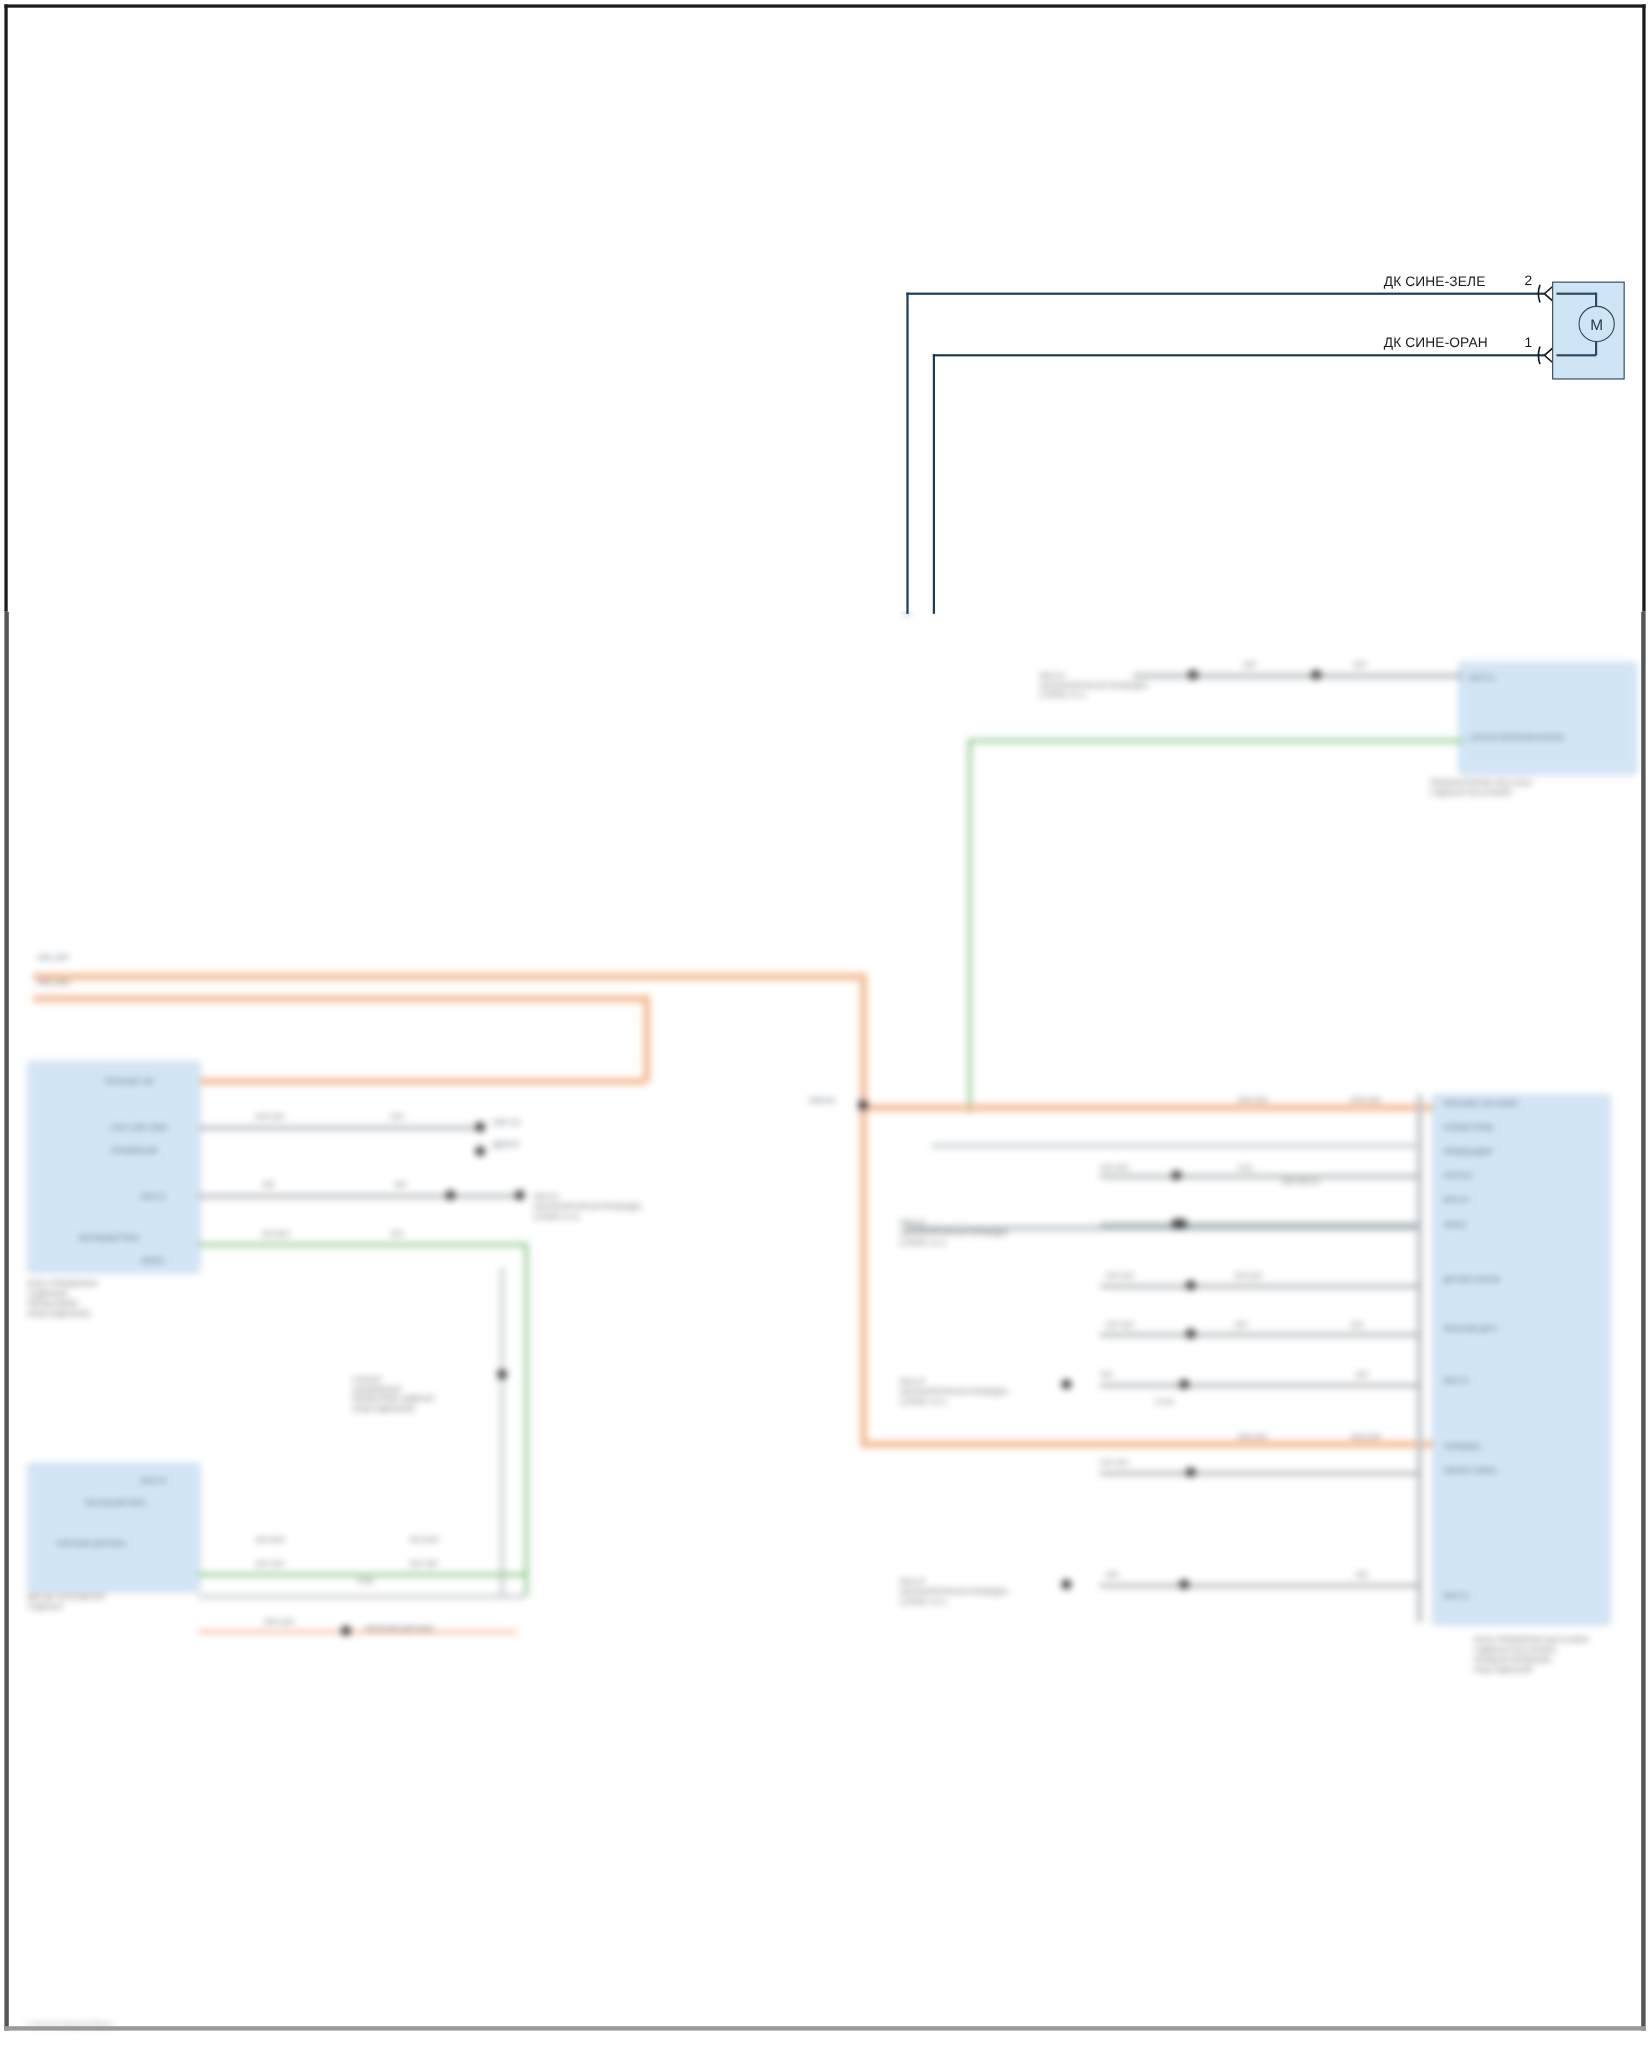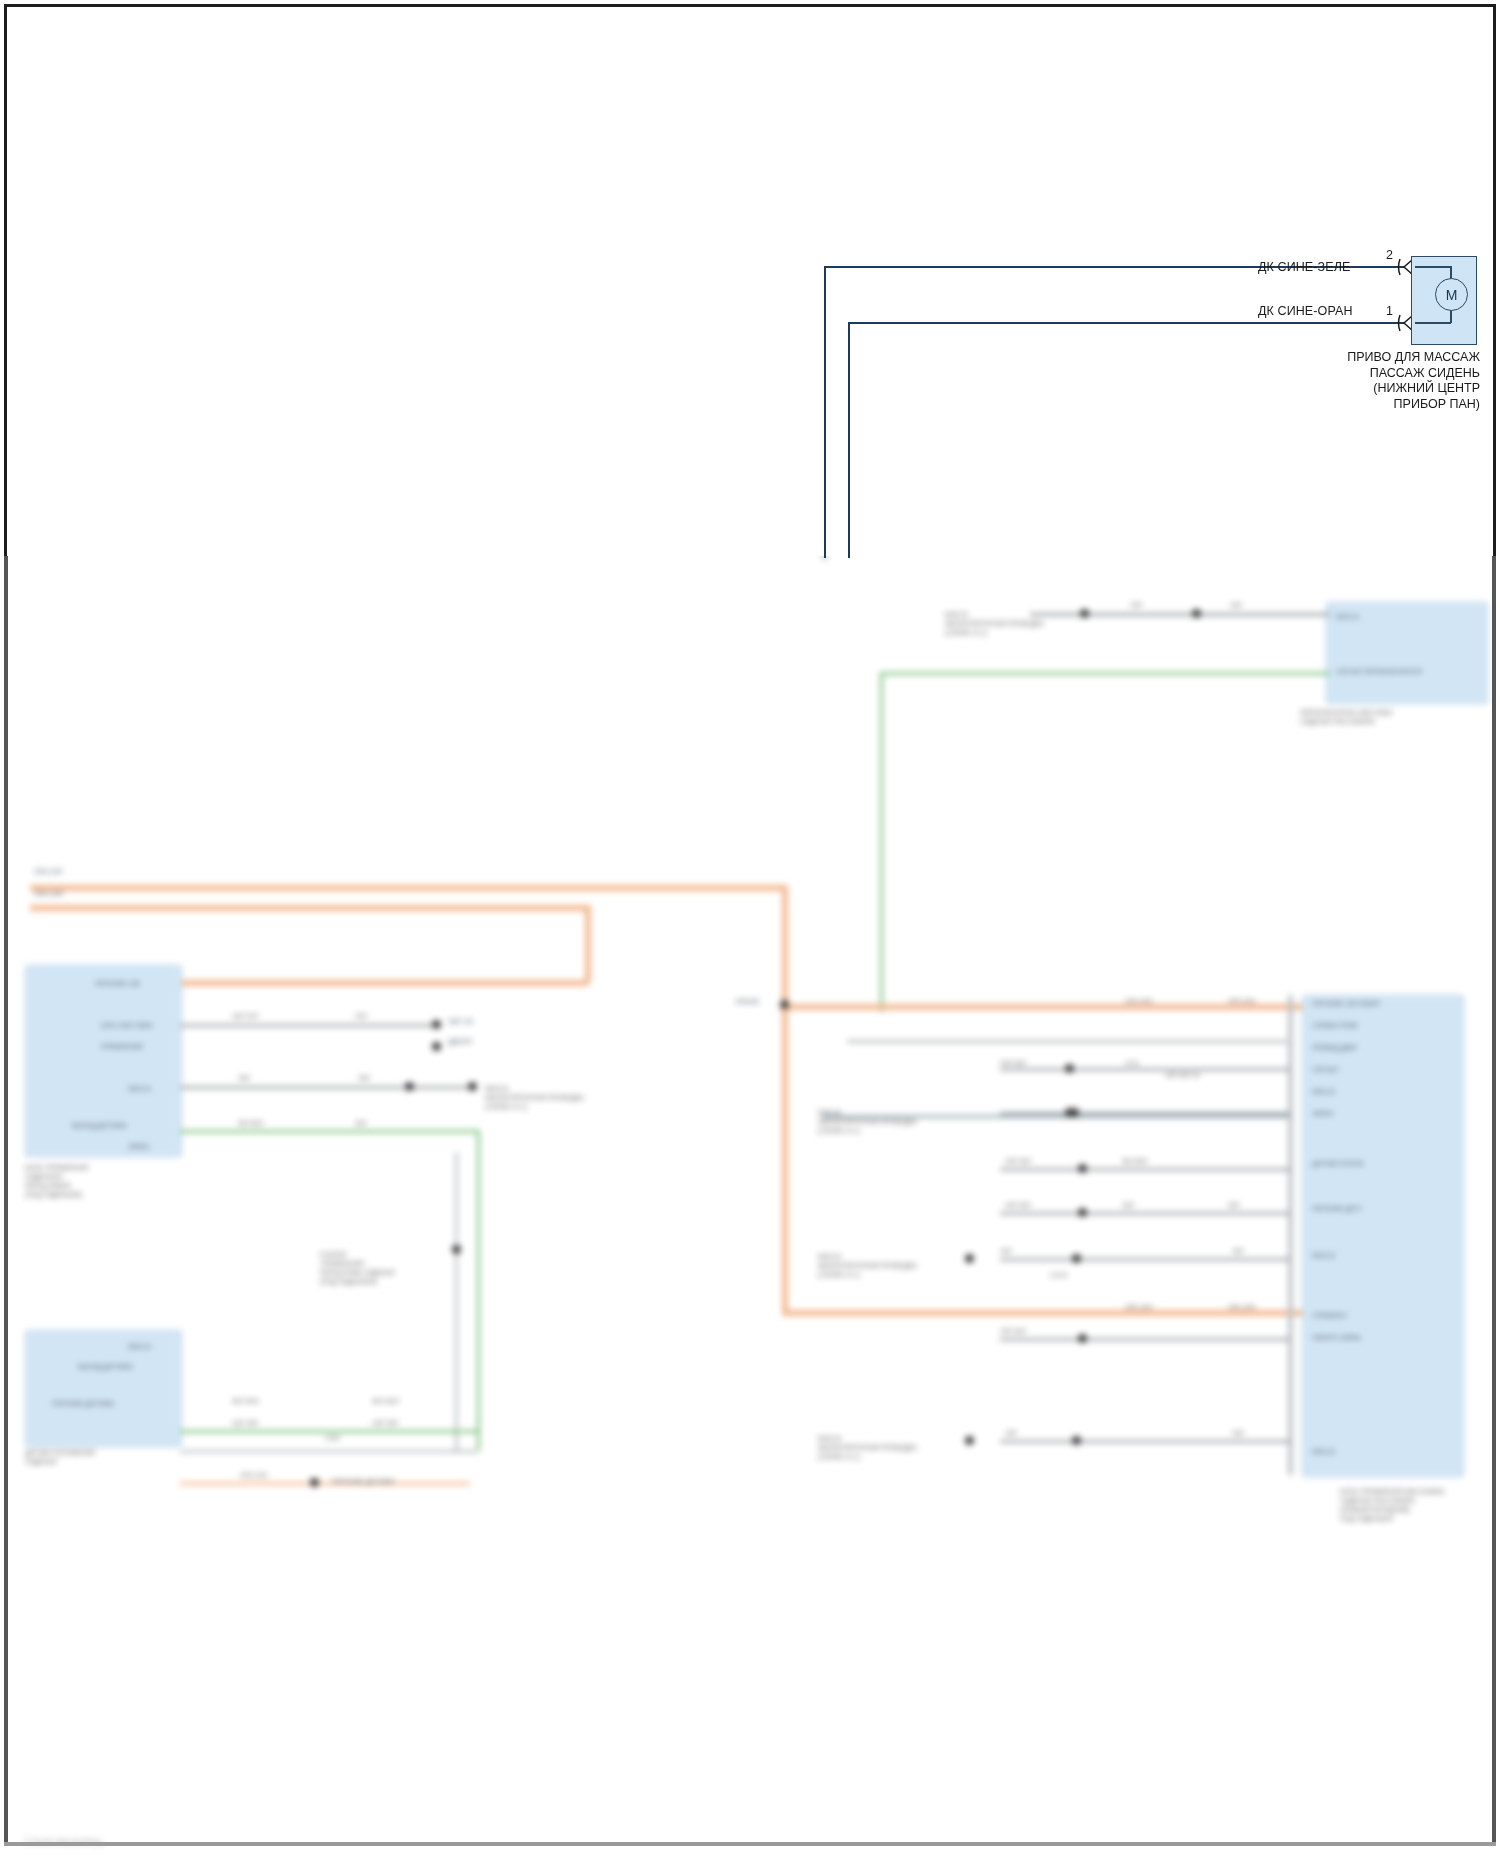--- a/index.html
+++ b/index.html
@@ -354,21 +354,21 @@
     <div class="frame-top"></div>
     <div class="frame-left"></div>
     <div class="frame-right"></div>
 
     <div class="wire wire-h" style="left:824px; top:266px; width:580px;"></div>
     <div class="wire wire-v" style="left:824px; top:266px; height:292px;"></div>
 
     <div class="wire wire-h" style="left:848px; top:322px; width:556px;"></div>
     <div class="wire wire-v" style="left:848px; top:322px; height:236px;"></div>
 
-    <div class="wire-label" style="left:1258px; top:260px;">ДК СИНЕ-ЗЕЛЕ</div>
+    <div class="wire-label" style="left:1258px; top:249px;">ДК СИНЕ-ЗЕЛЕ</div>
     <div class="pin-num" style="left:1386px; top:248px;">2</div>
 
     <div class="wire-label" style="left:1258px; top:304px;">ДК СИНЕ-ОРАН</div>
     <div class="pin-num" style="left:1386px; top:304px;">1</div>
 
     <svg class="pin-arrow" style="left:1396px; top:256px;" width="24" height="22" viewBox="0 0 24 22">
       <path d="M4,3 Q1,11 4,19" fill="none" stroke="#1a1a1a" stroke-width="1.5"></path>
       <path d="M16,4 L8,11 L16,18" fill="none" stroke="#1a1a1a" stroke-width="1.5"></path>
     </svg>
     <svg class="pin-arrow" style="left:1396px; top:312px;" width="24" height="22" viewBox="0 0 24 22">
@@ -382,21 +382,15 @@
     <div class="motor-lead" style="left:1450px; top:266px; width:1.5px; height:16px;"></div>
     <div class="motor-lead" style="left:1415px; top:322px; width:36px; height:1.5px;"></div>
     <div class="motor-lead" style="left:1450px; top:320px; width:1.5px; height:-0px;"></div>
     <div class="motor-lead" style="left:1450px; top:307px; width:1.5px; height:16px;"></div>
 
     <div class="brush" style="left:1443px; top:280px; width:16px; height:6px;"></div>
     <div class="brush" style="left:1443px; top:301px; width:16px; height:6px;"></div>
 
     <div class="motor-circle" style="left:1435px; top:278px; width:31px; height:31px;">M</div>
 
-    <div class="conn-caption" style="left:1190px; top:350px; width:290px;">
-      <div>ПРИВО ДЛЯ МАССАЖ</div>
-      <div>ПАССАЖ СИДЕНЬ</div>
-      <div>(НИЖНИЙ ЦЕНТР</div>
-      <div>ПРИБОР ПАН)</div>
-    </div>
 
   </div>
 </div>
 
 </body></html>

